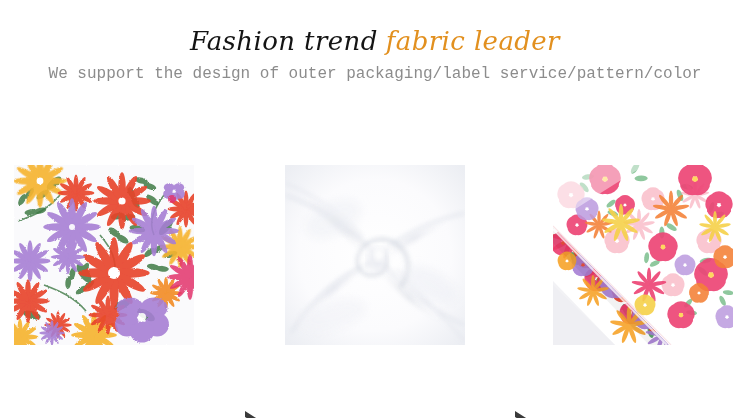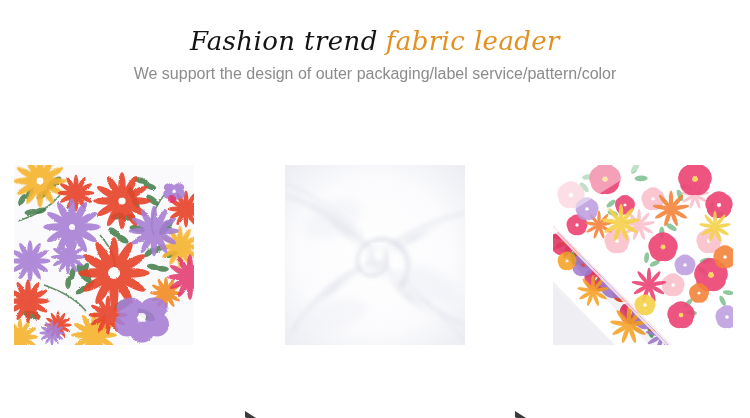--- a/index.html
+++ b/index.html
@@ -33,21 +33,21 @@
     margin-top:11px;
     font-family:"Liberation Serif", serif;
     font-weight:bold;
     font-size:31px;
     line-height:34px;
     color:#0d0d0d;
     letter-spacing:.5px;
   }
   .subtitle{
     margin-top:8px;
-    font-family:Liberation Sans, sans-serif;
+    font-family:Liberation Mono, monospace;
     font-size:16px;
     line-height:20px;
     color:#8c8c8c;
     font-weight:400;
   }
 
   
   .steps{
     position:absolute;left:0;top:165px;width:750px;height:185px;
   }

